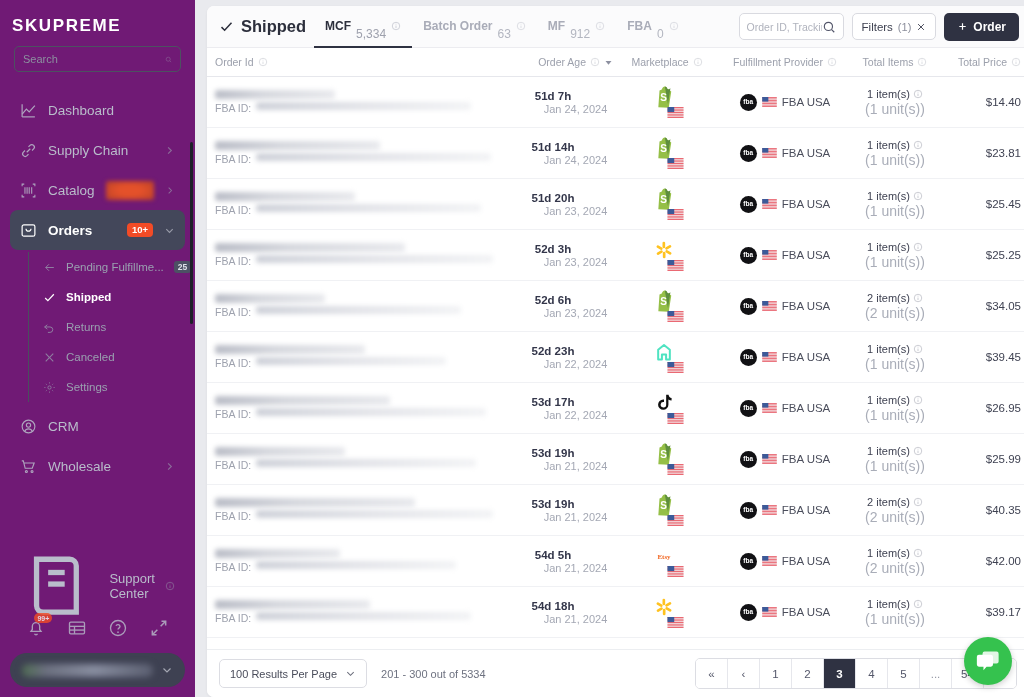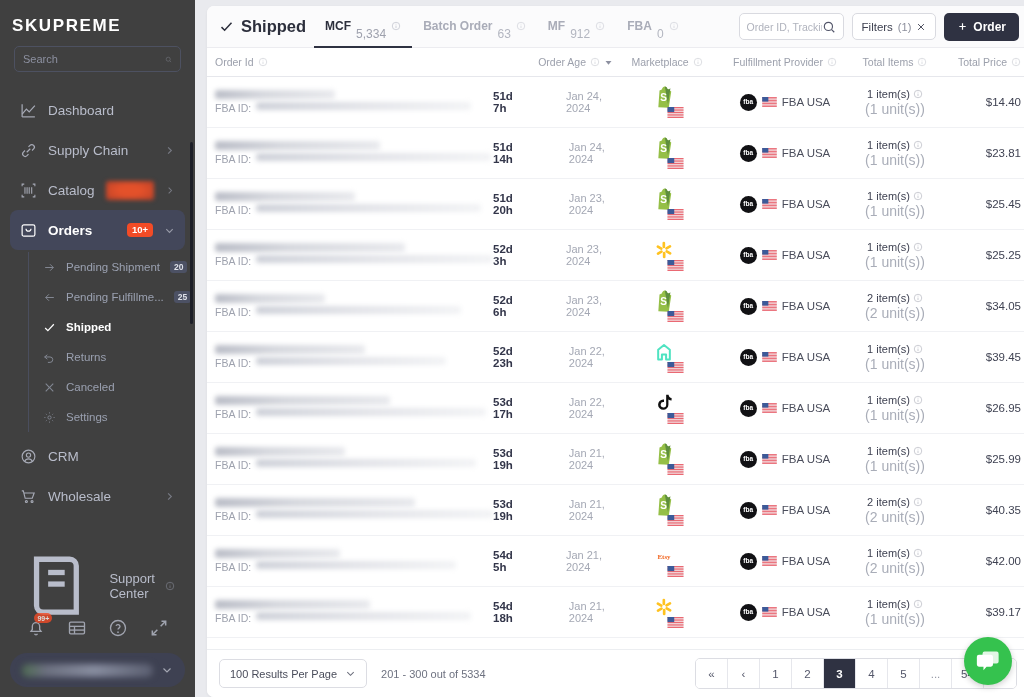--- a/index.html
+++ b/index.html
@@ -7,21 +7,21 @@
     width: 1024px; height: 697px;
     font-family: "Liberation Sans", sans-serif;
     background: #e9eaee;
     overflow: hidden;
   }
   .app { display: flex; width: 1024px; height: 697px; }
 
   
   .sidebar {
     width: 195px; height: 697px;
-    background: #404040;
+    background: #701a75;
     position: relative;
     display: flex; flex-direction: column;
     flex: 0 0 195px;
   }
   .brand {
     padding: 16px 12px 10px 12px;
     color: #ffffff;
     font-size: 17px;
     font-weight: 700;
     letter-spacing: 1.6px;
@@ -204,21 +204,21 @@
     filter: blur(2.6px);
   }
   .fba-line { display: flex; gap: 5px; width: 100%; }
   .fba-lbl { font-size: 10.5px; color: #9ea2ae; white-space: nowrap; }
   .fba-redact {
     height: 8px; flex: 1; border-radius: 3px;
     background: linear-gradient(90deg,#cdd0d8 0%, #e2e3e8 50%, #f2f3f5 100%);
     filter: blur(2.6px);
   }
 
-  .age-cell { width: 120px; align-items: center; gap: 1px; }
+  .age-cell { width: 120px; flex-direction: column; align-items: center; gap: 1px; }
   .age-top { font-size: 11.5px; font-weight: 700; color: #33364a; }
   .age-date { font-size: 11px; color: #a4a8b4; margin-left: 45px; }
 
   .mkt-cell { width: 108px; justify-content: center; }
   .mkt-stack { position: relative; width: 30px; height: 32px; }
   .mkt-logo { position: absolute; left: 2px; top: 0; width: 20px; height: 22px;
     display: flex; align-items: center; justify-content: center; }
   .flag { position: absolute; right: -2px; bottom: 0; width: 17px; height: 11px; }
 
   .ff-cell { width: 128px; justify-content: center; gap: 5px; }
@@ -330,28 +330,20 @@
           <path d="M8.5 9.5a3.5 3.5 0 0 0 7 0"></path>
         </svg>
         <span class="lbl">Orders</span>
         <span class="badge-pill">10+</span>
         <svg class="chev" viewBox="0 0 24 24" fill="none" stroke="#cfd2db" stroke-width="2.5">
             <polyline points="5,9 12,16 19,9"></polyline>
           </svg>
       </div>
 
       <div class="subnav">
-        <div class="sub-item">
-          <svg class="sic" viewBox="0 0 24 24" fill="none" stroke="#9aa0b0" stroke-width="1.8">
-              <line x1="4" y1="12" x2="19" y2="12"></line>
-              <polyline points="13,6 19,12 13,18"></polyline>
-            </svg>
-          <span>Pending Shipment</span>
-          <span class="sub-badge">20</span>
-        </div>
         <div class="sub-item">
           <svg class="sic" viewBox="0 0 24 24" fill="none" stroke="#9aa0b0" stroke-width="1.8">
               <line x1="20" y1="12" x2="5" y2="12"></line>
               <polyline points="11,6 5,12 11,18"></polyline>
             </svg>
           <span>Pending Fulfillme...</span>
           <span class="sub-badge">25</span>
         </div>
         <div class="sub-item active">
           <svg class="sic" viewBox="0 0 24 24" fill="none" stroke="#ffffff" stroke-width="2.2">

